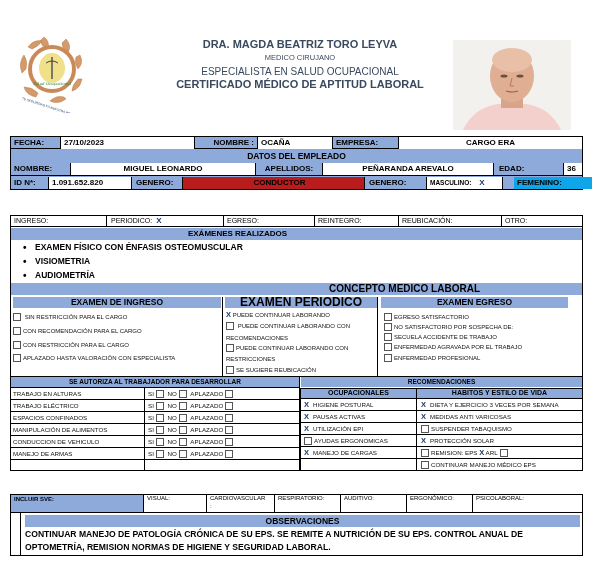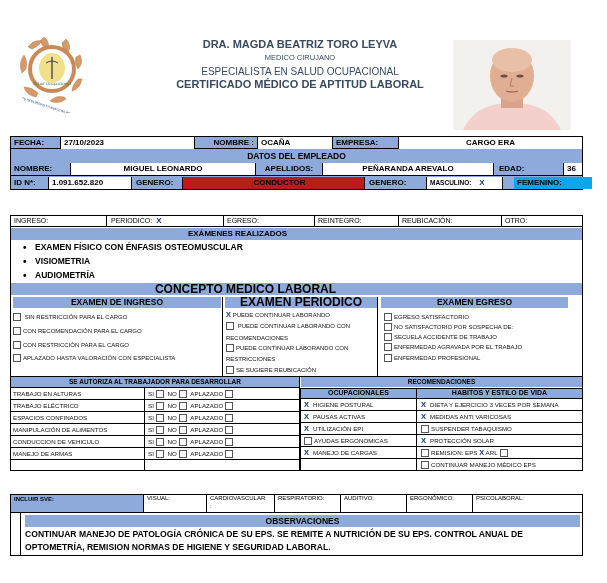--- a/index.html
+++ b/index.html
@@ -111,21 +111,21 @@
 
 <div class="abs" style="left:10px;top:227px;width:573px;height:56px;border-left:1px solid #000;border-right:1px solid #000;"></div>
 <div class="abs blue" style="left:11px;top:228px;width:571px;height:12px;"></div>
 <div class="sec-title" style="left:11px;top:228px;width:453px;font-size:8px;">EXÁMENES REALIZADOS</div>
 <div class="bullet" style="top:242px;">EXAMEN FÍSICO CON ÉNFASIS OSTEOMUSCULAR</div>
 <div class="bullet" style="top:256px;">VISIOMETRIA</div>
 <div class="bullet" style="top:270px;">AUDIOMETRÍA</div>
 
 <div class="abs" style="left:10px;top:283px;width:573px;height:93px;border-left:1px solid #000;border-right:1px solid #000;"></div>
 <div class="abs blue" style="left:11px;top:283px;width:571px;height:12px;"></div>
-<div class="sec-title" style="left:11px;top:283px;width:469px;font-size:12px;">CONCEPTO MEDICO LABORAL</div>
+<div class="sec-title" style="left:11px;top:283px;width:469px;font-size:10px;text-align:right;">CONCEPTO MEDICO LABORAL</div>
 
 <div class="abs blue" style="left:13px;top:297px;width:208px;height:11px;"></div>
 <div class="sec-title" style="left:13px;top:296px;width:208px;font-size:8.5px;">EXAMEN DE INGRESO</div>
 <div class="vline" style="left:222px;top:297px;height:79px;"></div>
 <div class="abs blue" style="left:225px;top:297px;width:152px;height:11px;"></div>
 <div class="sec-title" style="left:225px;top:296px;width:152px;font-size:12px;">EXAMEN PERIODICO</div>
 <div class="vline" style="left:377px;top:297px;height:79px;"></div>
 <div class="abs blue" style="left:381px;top:297px;width:187px;height:11px;"></div>
 <div class="sec-title" style="left:381px;top:296px;width:187px;font-size:8.5px;">EXAMEN EGRESO</div>
 

